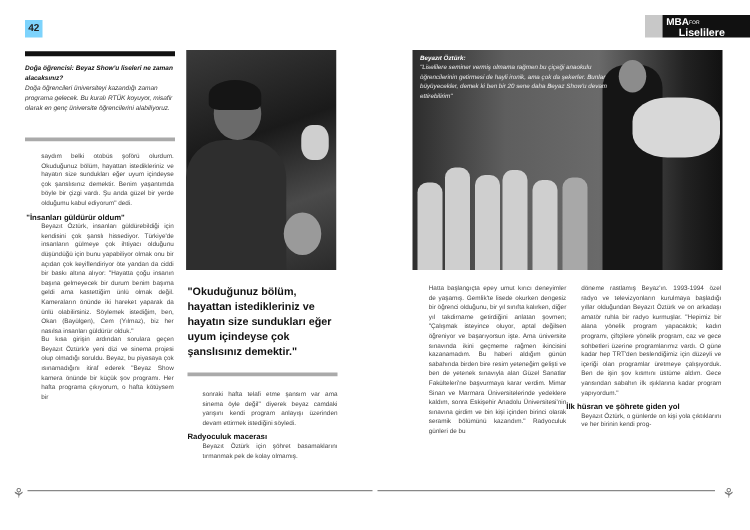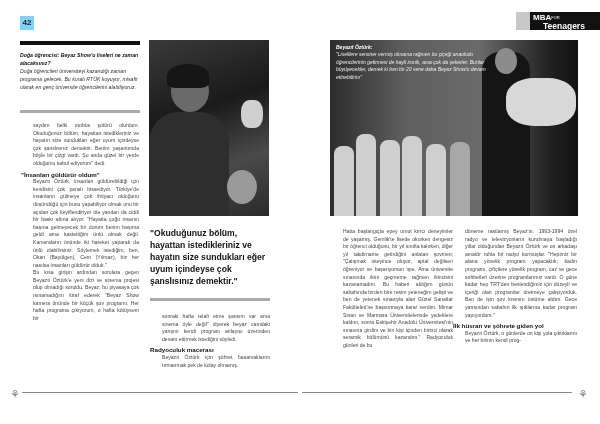--- a/index.html
+++ b/index.html
@@ -37,21 +37,21 @@
 </style>
 </head>
 <body>
 
 <div class="pagenum">42</div>
 
 <div class="brand">
   <div class="gray"></div>
   <div class="blk">
     <span>MBA</span><small>FOR</small>
-    <span class="t2">Teenagers</span>
+    <span class="t2">Liselilere</span>
   </div>
 </div>
 
 <div class="qbar"></div>
 <div class="qbox">
   <b>Doğa öğrencisi: Beyaz Show'u liseleri ne zaman alacaksınız?</b><br>
   <span>Doğa öğrencileri üniversiteyi kazandığı zaman programa gelecek. Bu kuralı RTÜK koyuyor, misafir olarak en genç üniversite öğrencilerini alabiliyoruz.</span>
 </div>
 <div class="qline"></div>
 

